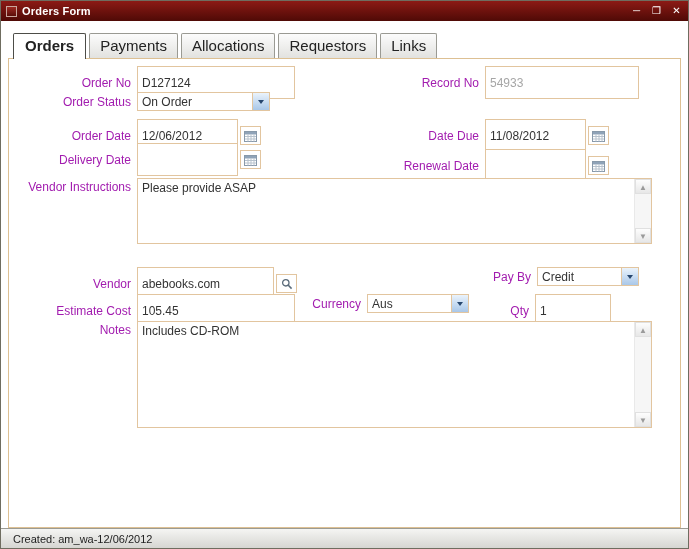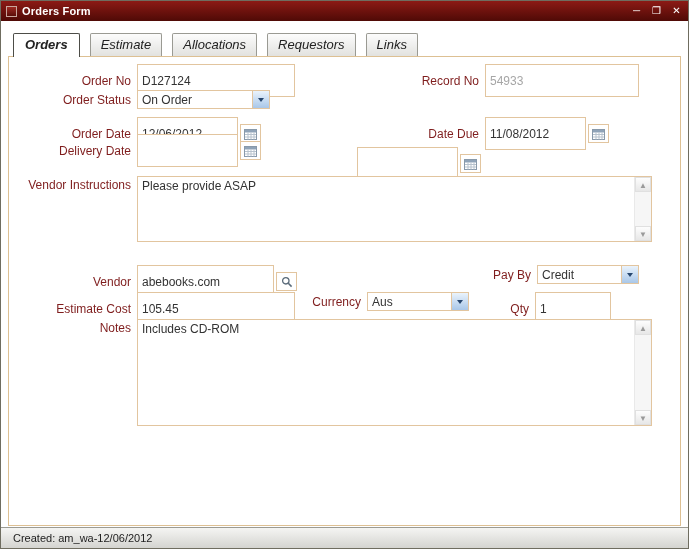--- a/index.html
+++ b/index.html
@@ -34,50 +34,49 @@
   .title-text { font-weight: bold; font-size: 11px; flex: 1; letter-spacing: .2px; }
   .win-btns { display: flex; gap: 7px; font-size: 10px; line-height: 10px; }
   .win-btn { width: 13px; text-align: center; color: #fff; cursor: default; }
   
   .tabbar {
     display: flex;
     margin: 12px 0 0 12px;
     position: relative; z-index: 2;
   }
   .tab {
-    font-size: 13px;
+    font-size: 15px;
     border: 1px solid #9a9a93;
     border-bottom: none;
     border-radius: 2px 2px 0 0;
     background: linear-gradient(#fcfcfc, #e2e2df);
     padding: 3px 10px 3px;
-    margin-right: 10px;
+    margin-right: 3px;
     color: #222;
-    font-style: italic;
   }
   .tab.active {
     background: #ffffff;
     font-weight: bold;
     border-color: #4d4d48;
     padding: 3px 11px 5px;
     margin-bottom: -1px;
   }
   
   .content {
     position: relative;
     margin: 0 7px;
     height: 470px; flex: 0 0 470px;
     border: 1px solid #ddc093;
     background: #fff;
   }
   .field { position: absolute; display: flex; align-items: center; }
   .field.topalign { align-items: flex-start; }
   .lbl {
     width: 128px; text-align: right; padding-right: 6px;
-    color: #7f1d1d; white-space: nowrap; flex: 0 0 128px;
+    color: #a21caf; white-space: nowrap; flex: 0 0 128px;
   }
   .topalign .lbl { padding-top: 2px; }
   .ti {
     border: 1px solid #e2c59f;
     height: 33px; padding: 12px 4px;
     font: inherit; color: #333; background: #fff;
     outline: none;
   }
   .ti.readonly { color: #a6a6a6; }
   
@@ -126,21 +125,21 @@
     border-top: 1px solid #9b9b93;
     display: flex; align-items: center;
     padding: 0 12px; font-size: 11px; color: #1d1d1d;
   }
   
   #f-orderno   { top: 7px;   left: 0; }
   #f-recordno  { top: 7px;   left: 348px; }
   #f-status    { top: 33px;  left: 0; }
   #f-orderdate { top: 60px;  left: 0; }
   #f-datedue   { top: 60px;  left: 348px; }
-  #f-delivery  { top: 77px;  left: 0; }
+  #f-delivery  { top: 84px;  left: 0; }
   #f-renewal   { top: 90px;  left: 348px; }
   #f-vinstr    { top: 119px; left: 0; }
   #f-vendor    { top: 208px; left: 0; }
   #f-payby     { top: 208px; left: 400px; justify-content: space-between; }
   #f-estcost   { top: 235px; left: 0; }
   #f-currency  { top: 235px; left: 230px; }
   #f-qty       { top: 235px; left: 398px; }
   #f-notes     { top: 262px; left: 0; }
 </style>
 </head>
@@ -153,21 +152,21 @@
     <div class="title-text">Orders Form</div>
     <div class="win-btns">
       <div class="win-btn">─</div>
       <div class="win-btn">❐</div>
       <div class="win-btn">✕</div>
     </div>
   </div>
 
   <div class="tabbar">
     <div class="tab active">Orders</div>
-    <div class="tab">Estimate</div>
+    <div class="tab">Payments</div>
     <div class="tab">Allocations</div>
     <div class="tab">Requestors</div>
     <div class="tab">Links</div>
   </div>
 
   <div class="content">
 
     <div class="field" id="f-orderno">
       <div class="lbl">Order No</div>
       <input class="ti" style="width: 158px;" value="D127124">
@@ -218,20 +217,21 @@
       <button class="icon-btn">
         <svg width="13" height="12" viewBox="0 0 13 12">
             <rect x="0.5" y="1.5" width="12" height="10" fill="#fff" stroke="#8899aa"></rect>
             <rect x="1" y="2" width="11" height="2.5" fill="#8fa3b8"></rect>
             <path d="M1 6.5h11M1 9h11M4 4.5v7M7 4.5v7M10 4.5v7" stroke="#b7c2cd" stroke-width="1" fill="none"></path>
           </svg>
       </button>
     </div>
 
     <div class="field" id="f-renewal">
+      <div class="lbl">Renewal Date</div>
       <input class="ti" style="width: 101px;" value="">
       <button class="icon-btn">
         <svg width="13" height="12" viewBox="0 0 13 12">
             <rect x="0.5" y="1.5" width="12" height="10" fill="#fff" stroke="#8899aa"></rect>
             <rect x="1" y="2" width="11" height="2.5" fill="#8fa3b8"></rect>
             <path d="M1 6.5h11M1 9h11M4 4.5v7M7 4.5v7M10 4.5v7" stroke="#b7c2cd" stroke-width="1" fill="none"></path>
           </svg>
       </button>
     </div>
 

